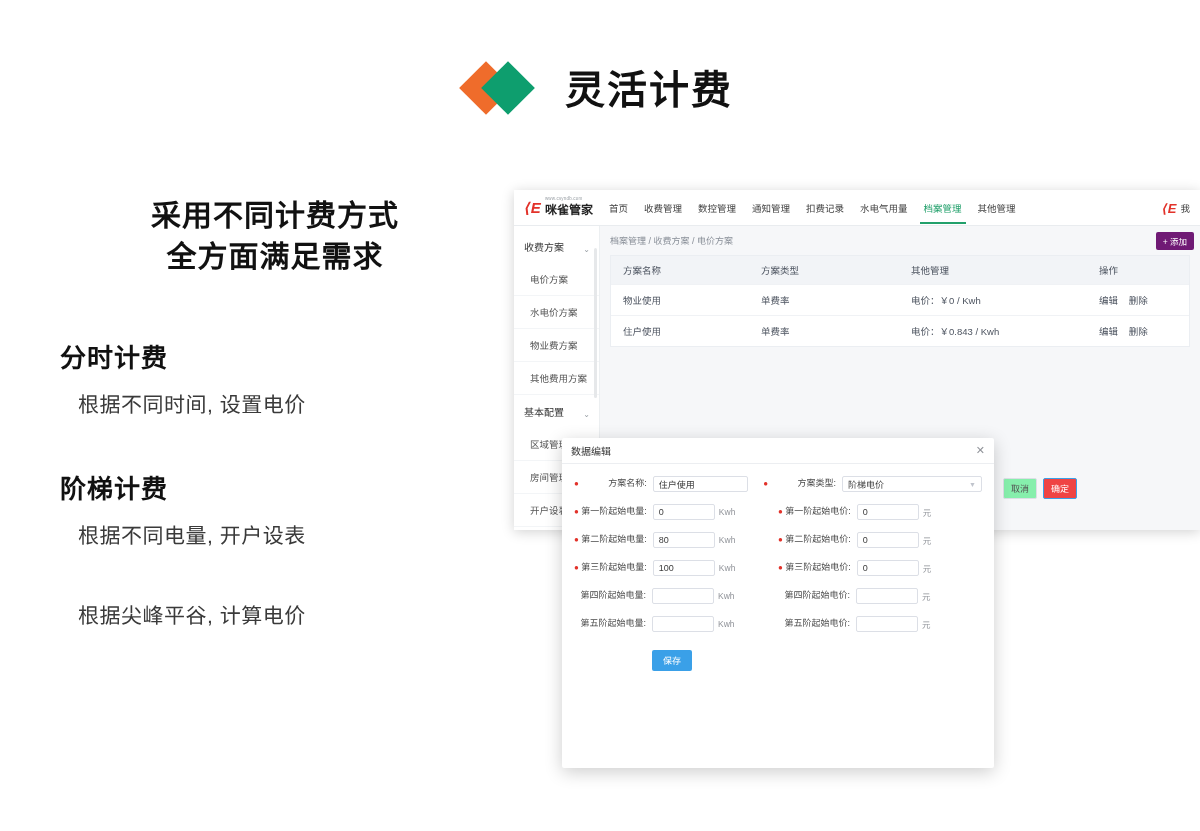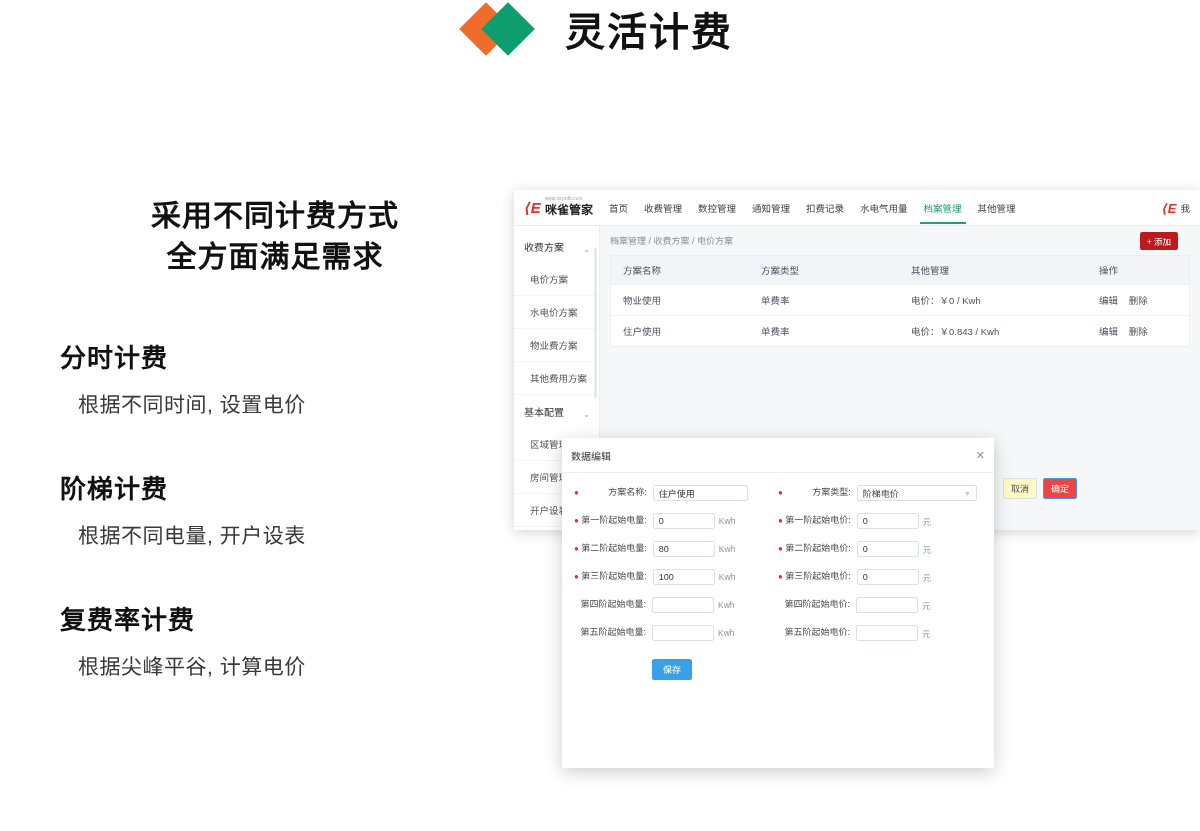--- a/index.html
+++ b/index.html
@@ -7,23 +7,24 @@
     margin: 0; padding: 0;
     width: 1200px; height: 831px;
     background: #ffffff;
     font-family: "Liberation Sans", "DejaVu Sans", sans-serif;
     overflow: hidden;
   }
 
   
   .page-header {
     display: flex;
-    align-items: center;
+    align-items: flex-end;
     justify-content: center;
     gap: 30px;
+    padding-top: 58px;
   }
   .logo-diamonds {
     position: relative;
     width: 68px; height: 56px;
   }
   .logo-diamonds .dia {
     position: absolute;
     width: 38px; height: 38px;
     transform: rotate(45deg);
   }
@@ -165,22 +166,22 @@
     position: absolute;
     right: 2px; top: 22px;
     width: 3px; height: 150px;
     background: #e6e8ea; border-radius: 2px;
   }
 
   .content { flex: 1; background: #f6f7f9; padding: 8px 10px; position: relative; }
   .crumb { font-size: 9px; color: #8a9099; margin-bottom: 8px; }
   .add-btn {
     position: absolute;
-    right: 22px; top: 6px;
-    background: #b91c1c;
+    right: 6px; top: 6px;
+    background: #701a75;
     color: #fff;
     font-size: 8.5px;
     padding: 3px 7px;
     border-radius: 2px;
   }
   .table { background: #fff; border: 1px solid #ebeef2; }
   .thead {
     display: flex;
     background: #f2f4f7;
     font-size: 9.5px;
@@ -205,21 +206,21 @@
     position: absolute;
     left: 48px; top: 248px;
     width: 432px;
     height: 330px;
     background: #fff;
     box-shadow: 0 4px 18px rgba(0,0,0,0.20);
     border-radius: 2px;
     overflow: hidden;
   }
   .dlg-head {
-    height: 35px;
+    height: 26px;
     border-bottom: 1px solid #eceef1;
     display: flex; align-items: center; justify-content: space-between;
     padding: 0 9px;
   }
   .dlg-title { font-size: 10px; color: #333; }
   .dlg-close { font-size: 11px; color: #909399; line-height: 1; }
   .dlg-body { padding: 12px 12px 8px 12px; }
   .frow { display: flex; margin-bottom: 12px; }
   .fcell { flex: 1; display: flex; align-items: flex-start; }
   .req { color: #e2322a; font-size: 8px; margin-right: 2px; line-height: 16px; }
@@ -237,21 +238,21 @@
     border-radius: 2px;
     font-size: 9px;
     color: #3c3c3c;
     padding: 0 5px;
     display: flex; align-items: center;
     background: #fff;
   }
   .inp.w95 { width: 95px; }
   .inp.w70 { width: 62px; }
   .inp.w120 {
-    width: 120px;
+    width: 140px;
     justify-content: space-between;
   }
   .unit { font-size: 8.5px; color: #909399; }
   .sel-chev { color: #c0c4cc; font-size: 7px; }
   .save-btn {
     background: #3aa0e8;
     color: #fff;
     font-size: 9px;
     padding: 4px 11px;
     border-radius: 2px;
@@ -261,21 +262,21 @@
   }
 
   
   .ghost-btns {
     position: absolute;
     left: 489px; top: 288px;
     display: flex; align-items: center; gap: 6px;
     font-size: 9px; color: #555;
   }
   .ghost-btns .gb {
-    border: 1px solid #dcdfe6; background: #fef9c3;
+    border: 1px solid #dcdfe6; background: #86efac;
     padding: 3px 7px; border-radius: 2px;
   }
   .ghost-btns .gb.primary { background: #ef4444; border-color: #3aa0e8; color: #fff; }
 </style>
 </head>
 <body>
 
 <div class="page-header">
   <div class="logo-diamonds">
     <span class="dia orange"></span>
@@ -292,21 +293,20 @@
 
   <div class="feature">
     <h3 class="feature-title">分时计费</h3>
     <p class="feature-desc">根据不同时间, 设置电价</p>
   </div>
   <div class="feature">
     <h3 class="feature-title">阶梯计费</h3>
     <p class="feature-desc">根据不同电量, 开户设表</p>
   </div>
   <div class="feature">
-    <h3 class="feature-title">复费率计费</h3>
     <p class="feature-desc">根据尖峰平谷, 计算电价</p>
   </div>
 </div>
 
 <div class="shot-wrap">
 
   <div class="browser">
 
     <div class="topbar">
       <div class="brand">

